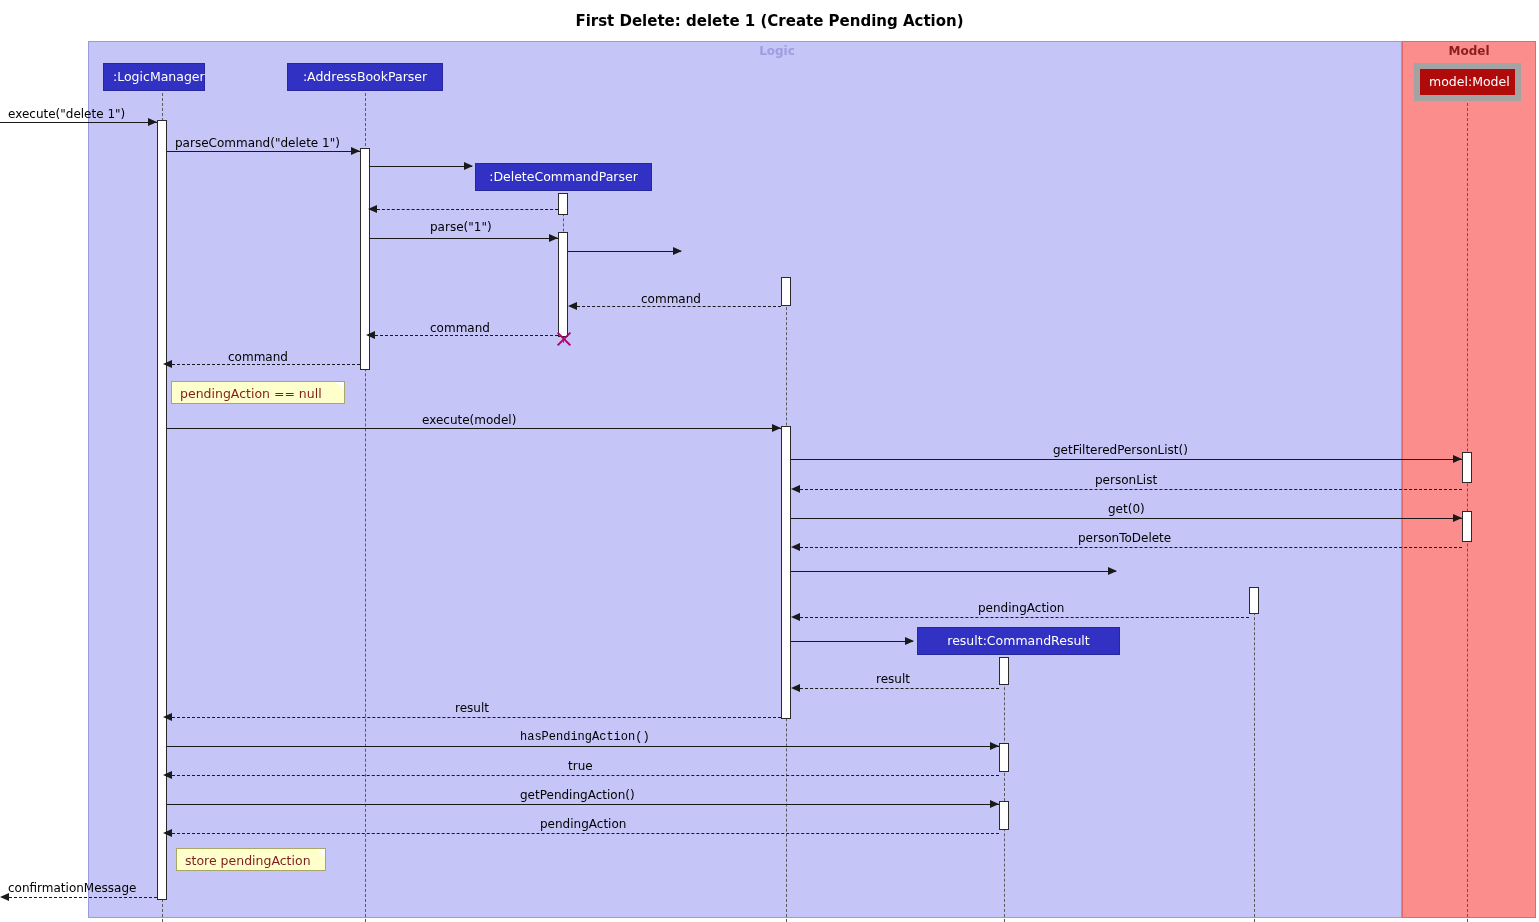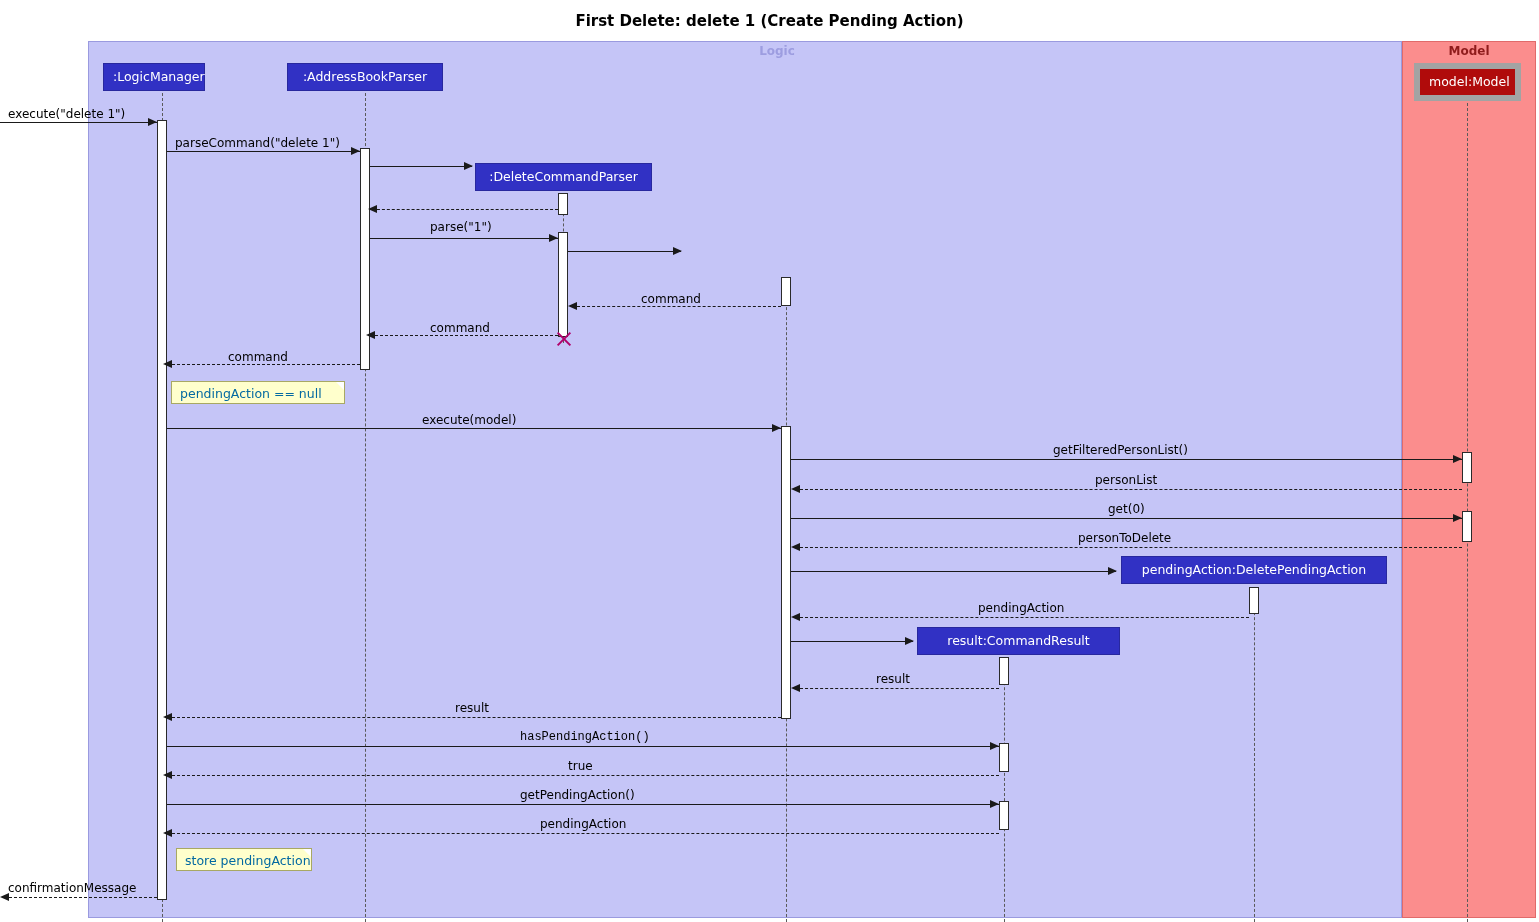--- a/index.html
+++ b/index.html
@@ -120,21 +120,21 @@
     color: #000000;
     white-space: nowrap;
     text-align: center;
   }
   
   .note {
     position: absolute;
     background: #ffffcc;
     border: 1px solid #a8a864;
     font-size: 12.5px;
-    color: #0369a1;
+    color: #7f1d1d;
     padding: 4px 8px;
     box-sizing: border-box;
     white-space: nowrap;
   }
   .note:after {
     content: "";
     position: absolute;
     right: 0;
     top: 0;
     border-top: 8px solid #ffffff;
@@ -181,23 +181,20 @@
   <div class="lifeline" style="left:1467px; top:93px; height:829px;"></div>
 
   <div class="lifeline-box" style="left:103px; top:63px; width:102px;">
     <span>:LogicManager</span>
   </div>
   <div class="lifeline-box" style="left:287px; top:63px; width:156px;">
     <span>:AddressBookParser</span>
   </div>
   <div class="lifeline-box" style="left:475px; top:163px; width:177px;">
     <span>:DeleteCommandParser</span>
-  </div>
-  <div class="lifeline-box" style="left:1121px; top:556px; width:266px;">
-    <span>pendingAction:DeletePendingAction</span>
   </div>
   <div class="lifeline-box" style="left:917px; top:627px; width:203px;">
     <span>result:CommandResult</span>
   </div>
   <div class="lifeline-box model" style="left:1414px; top:63px; width:107px;">
     <span>model:Model</span>
   </div>
 
   <div class="activation" style="left:157px; top:120px; height:780px;"></div>
   <div class="activation" style="left:360px; top:148px; height:222px;"></div>
@@ -298,21 +295,21 @@
   <div class="msg-label" style="left:568px; top:759px;">true</div>
 
   <div class="msg-line" style="left:167px; top:804px; width:832px;"></div>
   <div class="arrowhead right" style="left:990px; top:800px;"></div>
   <div class="msg-label" style="left:520px; top:788px;">getPendingAction()</div>
 
   <div class="msg-line dashed" style="left:167px; top:833px; width:832px;"></div>
   <div class="arrowhead left" style="left:163px; top:829px;"></div>
   <div class="msg-label" style="left:540px; top:817px;">pendingAction</div>
 
-  <div class="note" style="left:176px; top:848px; width:136px; height:23px;">
+  <div class="note" style="left:176px; top:848px; width:150px; height:23px;">
     <span>store pendingAction</span>
   </div>
 
   <div class="msg-line dashed" style="left:4px; top:897px; width:153px;"></div>
   <div class="arrowhead left" style="left:0px; top:893px;"></div>
   <div class="msg-label" style="left:8px; top:881px;">confirmationMessage</div>
 
 </div>
 
 </body></html>

